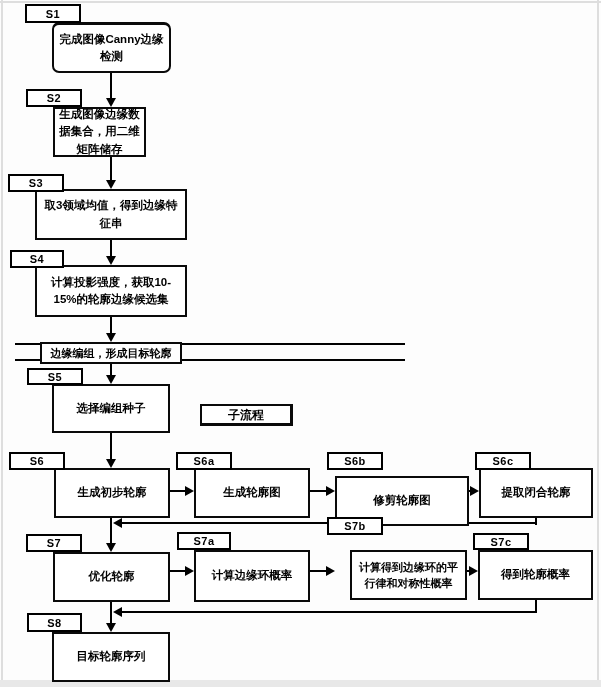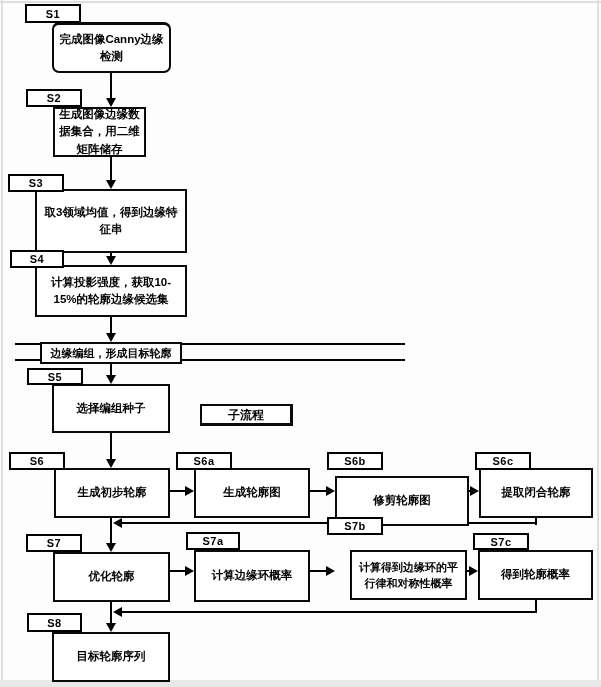--- a/index.html
+++ b/index.html
@@ -41,28 +41,28 @@
   <div class="tag" style="left:25px;top:4px;width:56px;height:19px;">S1</div>
   <div class="tag" style="left:26px;top:89px;width:56px;height:18px;">S2</div>
   <div class="tag" style="left:8px;top:174px;width:56px;height:18px;">S3</div>
   <div class="tag" style="left:10px;top:250px;width:54px;height:18px;">S4</div>
   <div class="tag" style="left:27px;top:368px;width:56px;height:17px;">S5</div>
   <div class="tag" style="left:9px;top:452px;width:56px;height:18px;">S6</div>
   <div class="tag" style="left:176px;top:452px;width:56px;height:18px;">S6a</div>
   <div class="tag" style="left:327px;top:452px;width:56px;height:18px;">S6b</div>
   <div class="tag" style="left:475px;top:452px;width:56px;height:18px;">S6c</div>
   <div class="tag" style="left:26px;top:534px;width:56px;height:18px;">S7</div>
-  <div class="tag" style="left:177px;top:532px;width:54px;height:18px;margin-left:9px;">S7a</div>
+  <div class="tag" style="left:177px;top:532px;width:54px;height:18px;">S7a</div>
   <div class="tag" style="left:327px;top:517px;width:56px;height:18px;">S7b</div>
   <div class="tag" style="left:473px;top:533px;width:56px;height:17px;">S7c</div>
   <div class="tag" style="left:27px;top:613px;width:55px;height:19px;">S8</div>
 
   <div class="node thicktop" style="left:52px;top:22px;width:119px;height:51px;">完成图像Canny边缘检测</div>
   <div class="node" style="left:53px;top:107px;width:93px;height:50px;">生成图像边缘数据集合，用二维矩阵储存</div>
-  <div class="node" style="left:35px;top:189px;width:152px;height:64px;">取3领域均值，得到边缘特征串</div>
+  <div class="node" style="left:35px;top:189px;width:152px;height:51px;">取3领域均值，得到边缘特征串</div>
   <div class="node" style="left:35px;top:265px;width:152px;height:52px;">计算投影强度，获取10-15%的轮廓边缘候选集</div>
 
   <div class="hline" style="left:15px;top:343px;width:390px;"></div>
   <div class="hline" style="left:15px;top:359px;width:390px;"></div>
   <div class="node" style="left:40px;top:342px;width:142px;height:22px;font-size:11px;">边缘编组，形成目标轮廓</div>
 
   <div class="node" style="left:52px;top:384px;width:118px;height:49px;text-align:center;">选择编组种子</div>
   <div class="node bold" style="left:200px;top:404px;width:93px;height:22px;font-size:12px;">子流程</div>
 
   <div class="node" style="left:54px;top:468px;width:116px;height:50px;">生成初步轮廓</div>

